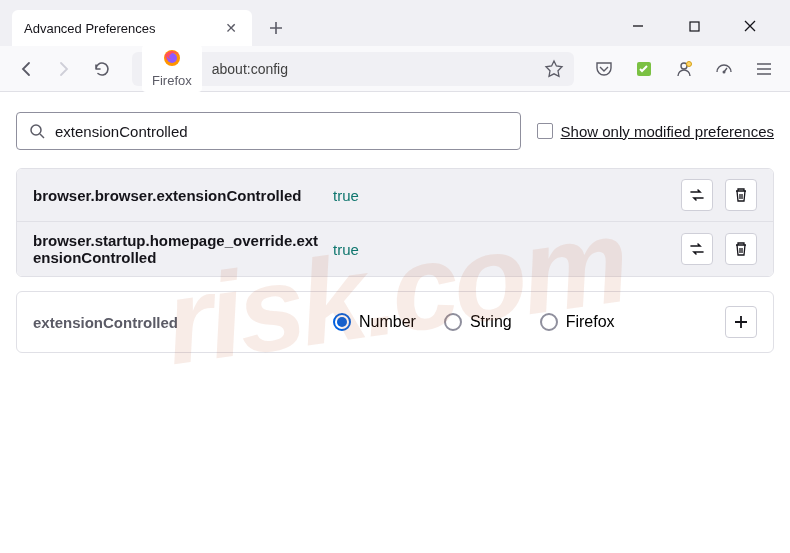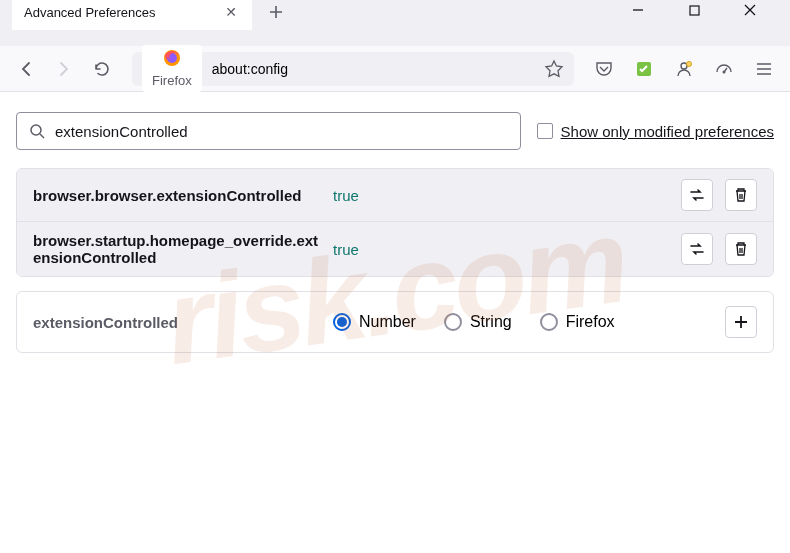--- a/index.html
+++ b/index.html
@@ -1,33 +1,33 @@
 <!DOCTYPE html>
 <html><head>
   <meta charset="utf-8">
   <style>
     * { box-sizing: border-box; margin: 0; padding: 0; font-family: -apple-system, BlinkMacSystemFont, "Segoe UI", sans-serif; }
     body { width: 790px; height: 553px; background: #fff; overflow: hidden; position: relative; }
     
-    .titlebar { height: 46px; background: #f0f0f4; display: flex; align-items: flex-end; padding: 16px 8px; }
+    .titlebar { height: 46px; background: #f0f0f4; display: flex; align-items: flex-end; padding: 0 8px; }
     .tab { background: #fff; border-radius: 6px 6px 0 0; height: 36px; display: flex; align-items: center; padding: 0 12px; min-width: 240px; margin-left: 4px; }
     .tab-title { font-size: 13px; flex: 1; color: #15141a; }
     .tab-close { width: 18px; height: 18px; display: flex; align-items: center; justify-content: center; cursor: pointer; color: #5b5b66; font-size: 14px; }
     .newtab-btn { width: 32px; height: 32px; display: flex; align-items: center; justify-content: center; cursor: pointer; color: #5b5b66; margin-left: 8px; margin-bottom: 2px; }
     .window-controls { margin-left: auto; display: flex; gap: 24px; padding-right: 16px; margin-bottom: 8px; }
     .win-btn { width: 32px; height: 24px; display: flex; align-items: center; justify-content: center; color: #15141a; cursor: pointer; }
     
     .navbar { height: 46px; background: #f9f9fb; display: flex; align-items: center; padding: 0 10px; gap: 6px; border-bottom: 1px solid #e0e0e6; }
     .nav-btn { width: 32px; height: 32px; border-radius: 4px; display: flex; align-items: center; justify-content: center; cursor: pointer; color: #5b5b66; }
     .nav-btn.disabled { color: #cfcfd8; }
     .urlbar { flex: 1; height: 34px; background: #f0f0f4; border-radius: 6px; display: flex; align-items: center; padding: 0 10px; gap: 10px; margin: 0 8px; }
     .identity { display: flex; align-items: center; gap: 6px; background: #fff; padding: 4px 10px; border-radius: 4px; flex-direction: column; }
     .firefox-icon { width: 18px; height: 18px; }
     .identity-label { font-size: 13px; color: #5b5b66; }
-    .url-text { font-size: 14px; color: #000000; flex: 1; }
+    .url-text { font-size: 14px; color: #404040; flex: 1; }
     .star { width: 20px; height: 20px; }
     .toolbar-icons { display: flex; gap: 8px; }
     .toolbar-btn { width: 32px; height: 32px; display: flex; align-items: center; justify-content: center; cursor: pointer; color: #5b5b66; }
     
     .content { padding: 20px 16px; }
     .search-row { display: flex; align-items: center; gap: 16px; margin-bottom: 18px; }
     .search-box { flex: 1; height: 38px; border: 1px solid #8f8f9d; border-radius: 4px; display: flex; align-items: center; padding: 0 12px; background: #fff; }
     .search-box svg { width: 16px; height: 16px; color: #5b5b66; margin-right: 10px; }
     .search-input { border: none; outline: none; font-size: 15px; flex: 1; color: #15141a; }
     .check-label { display: flex; align-items: center; gap: 8px; font-size: 15px; color: #15141a; white-space: nowrap; text-decoration: underline; }

